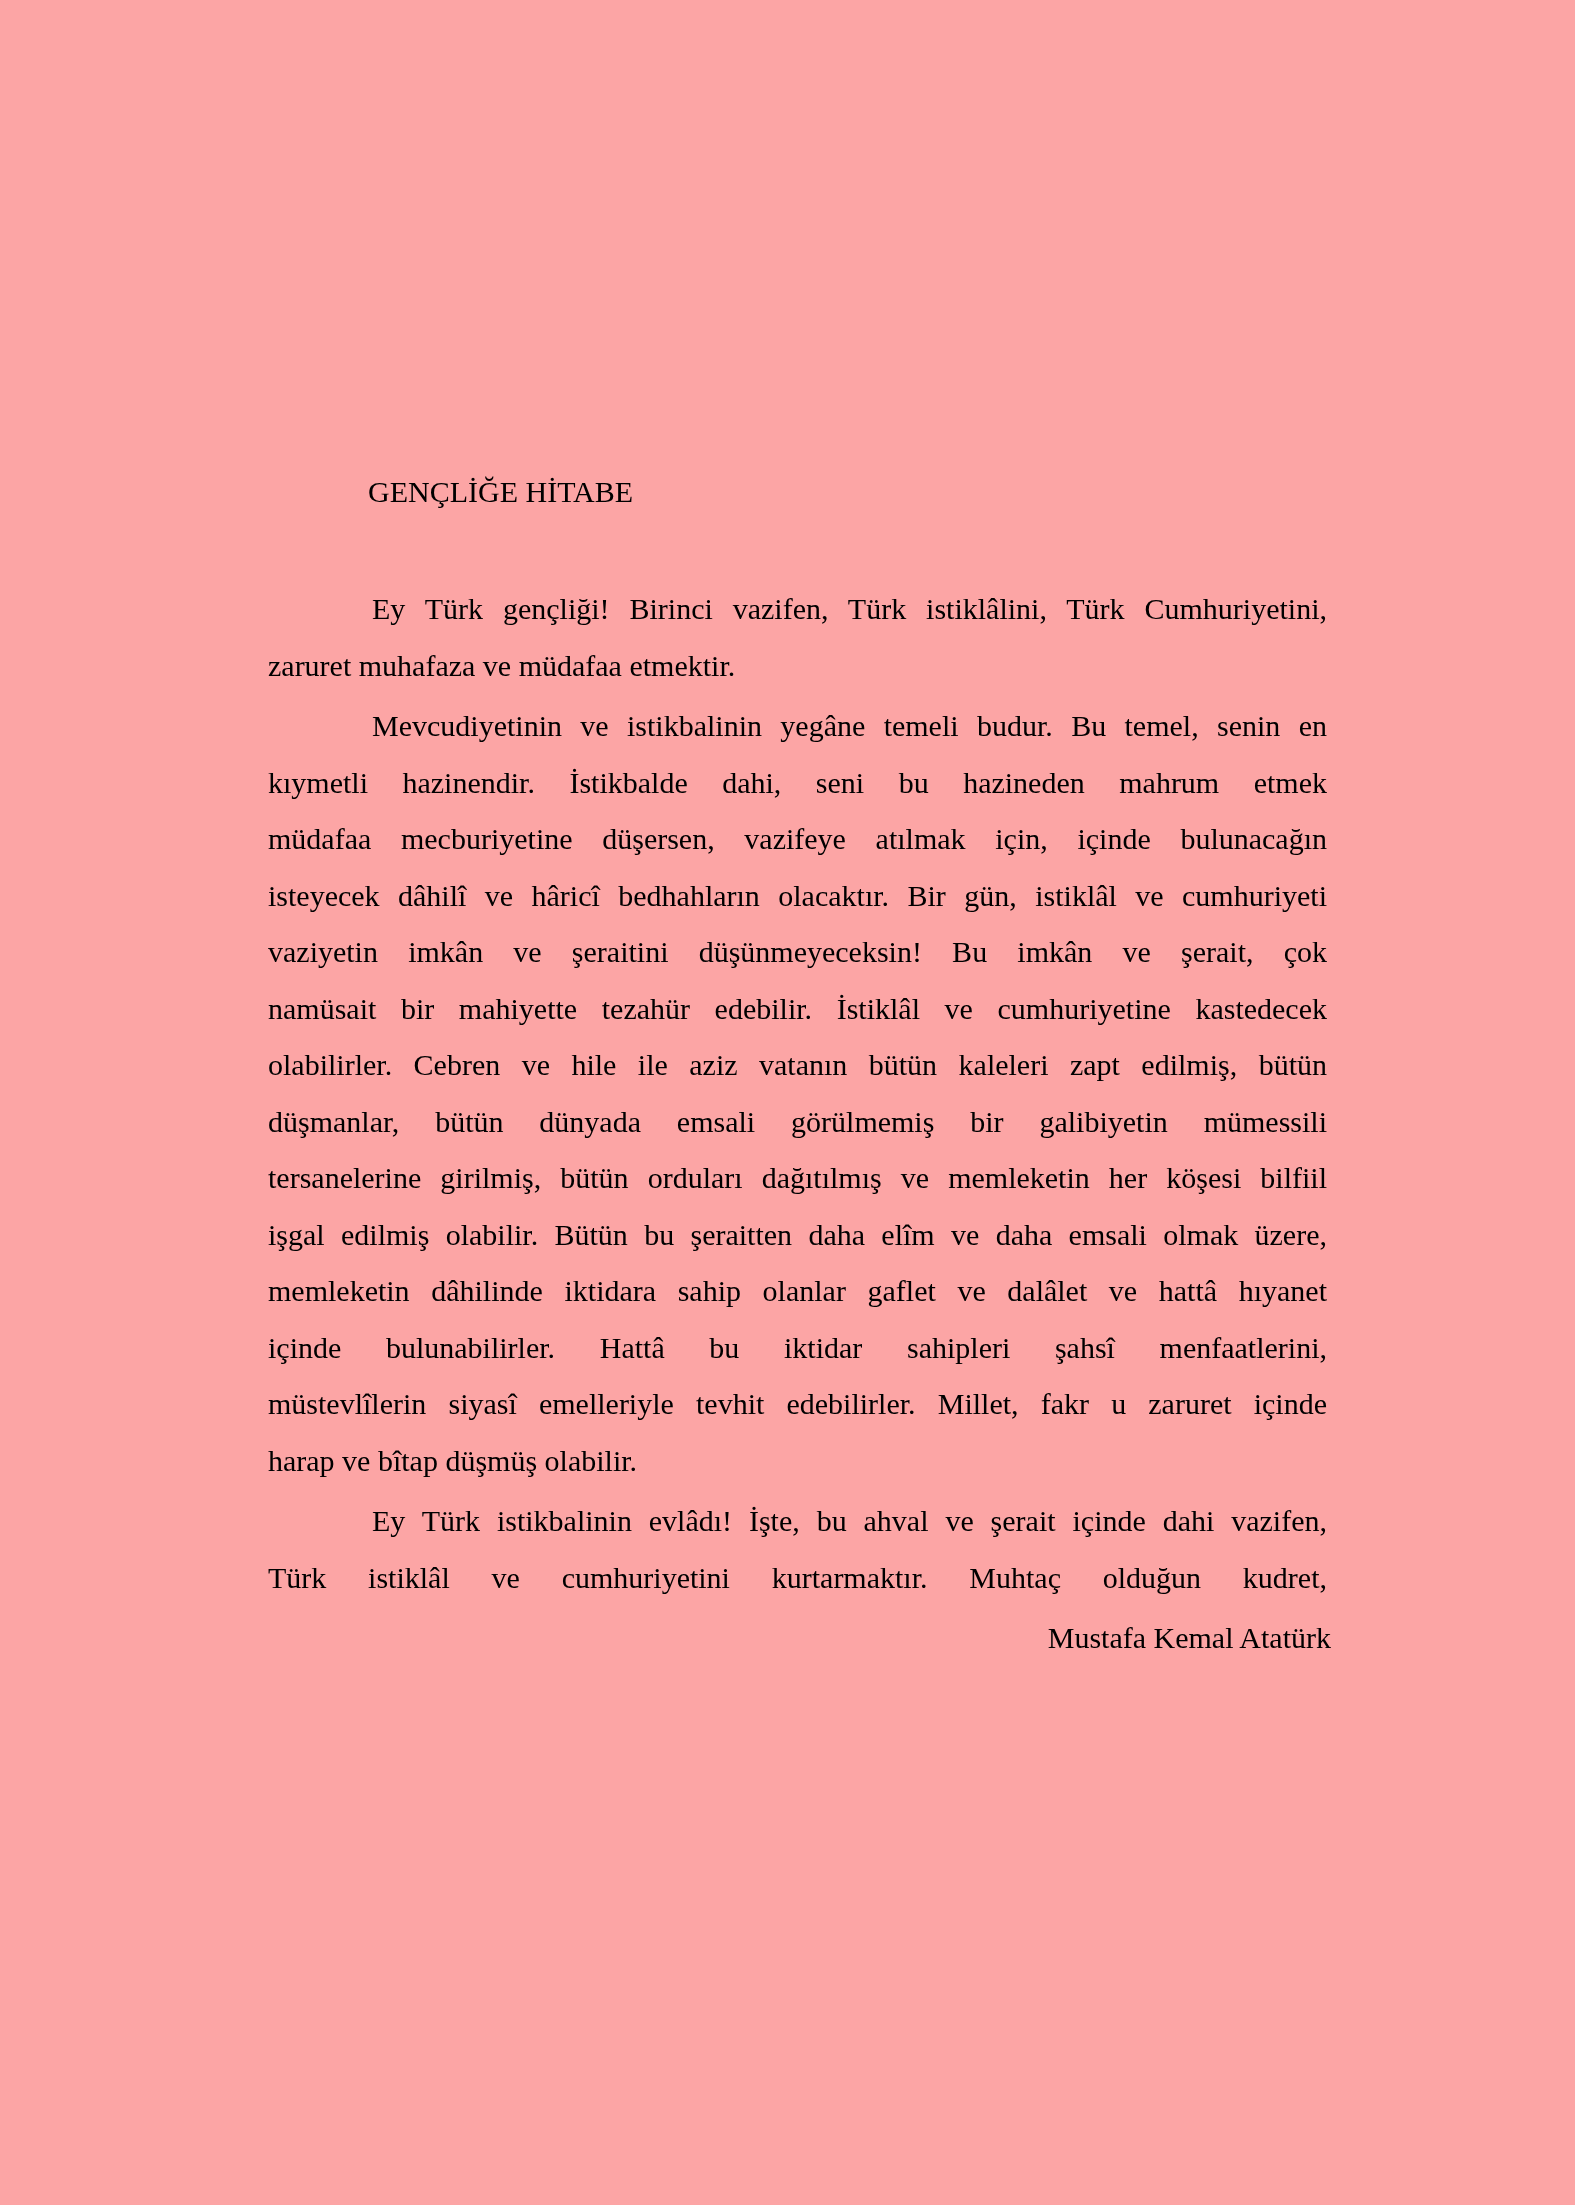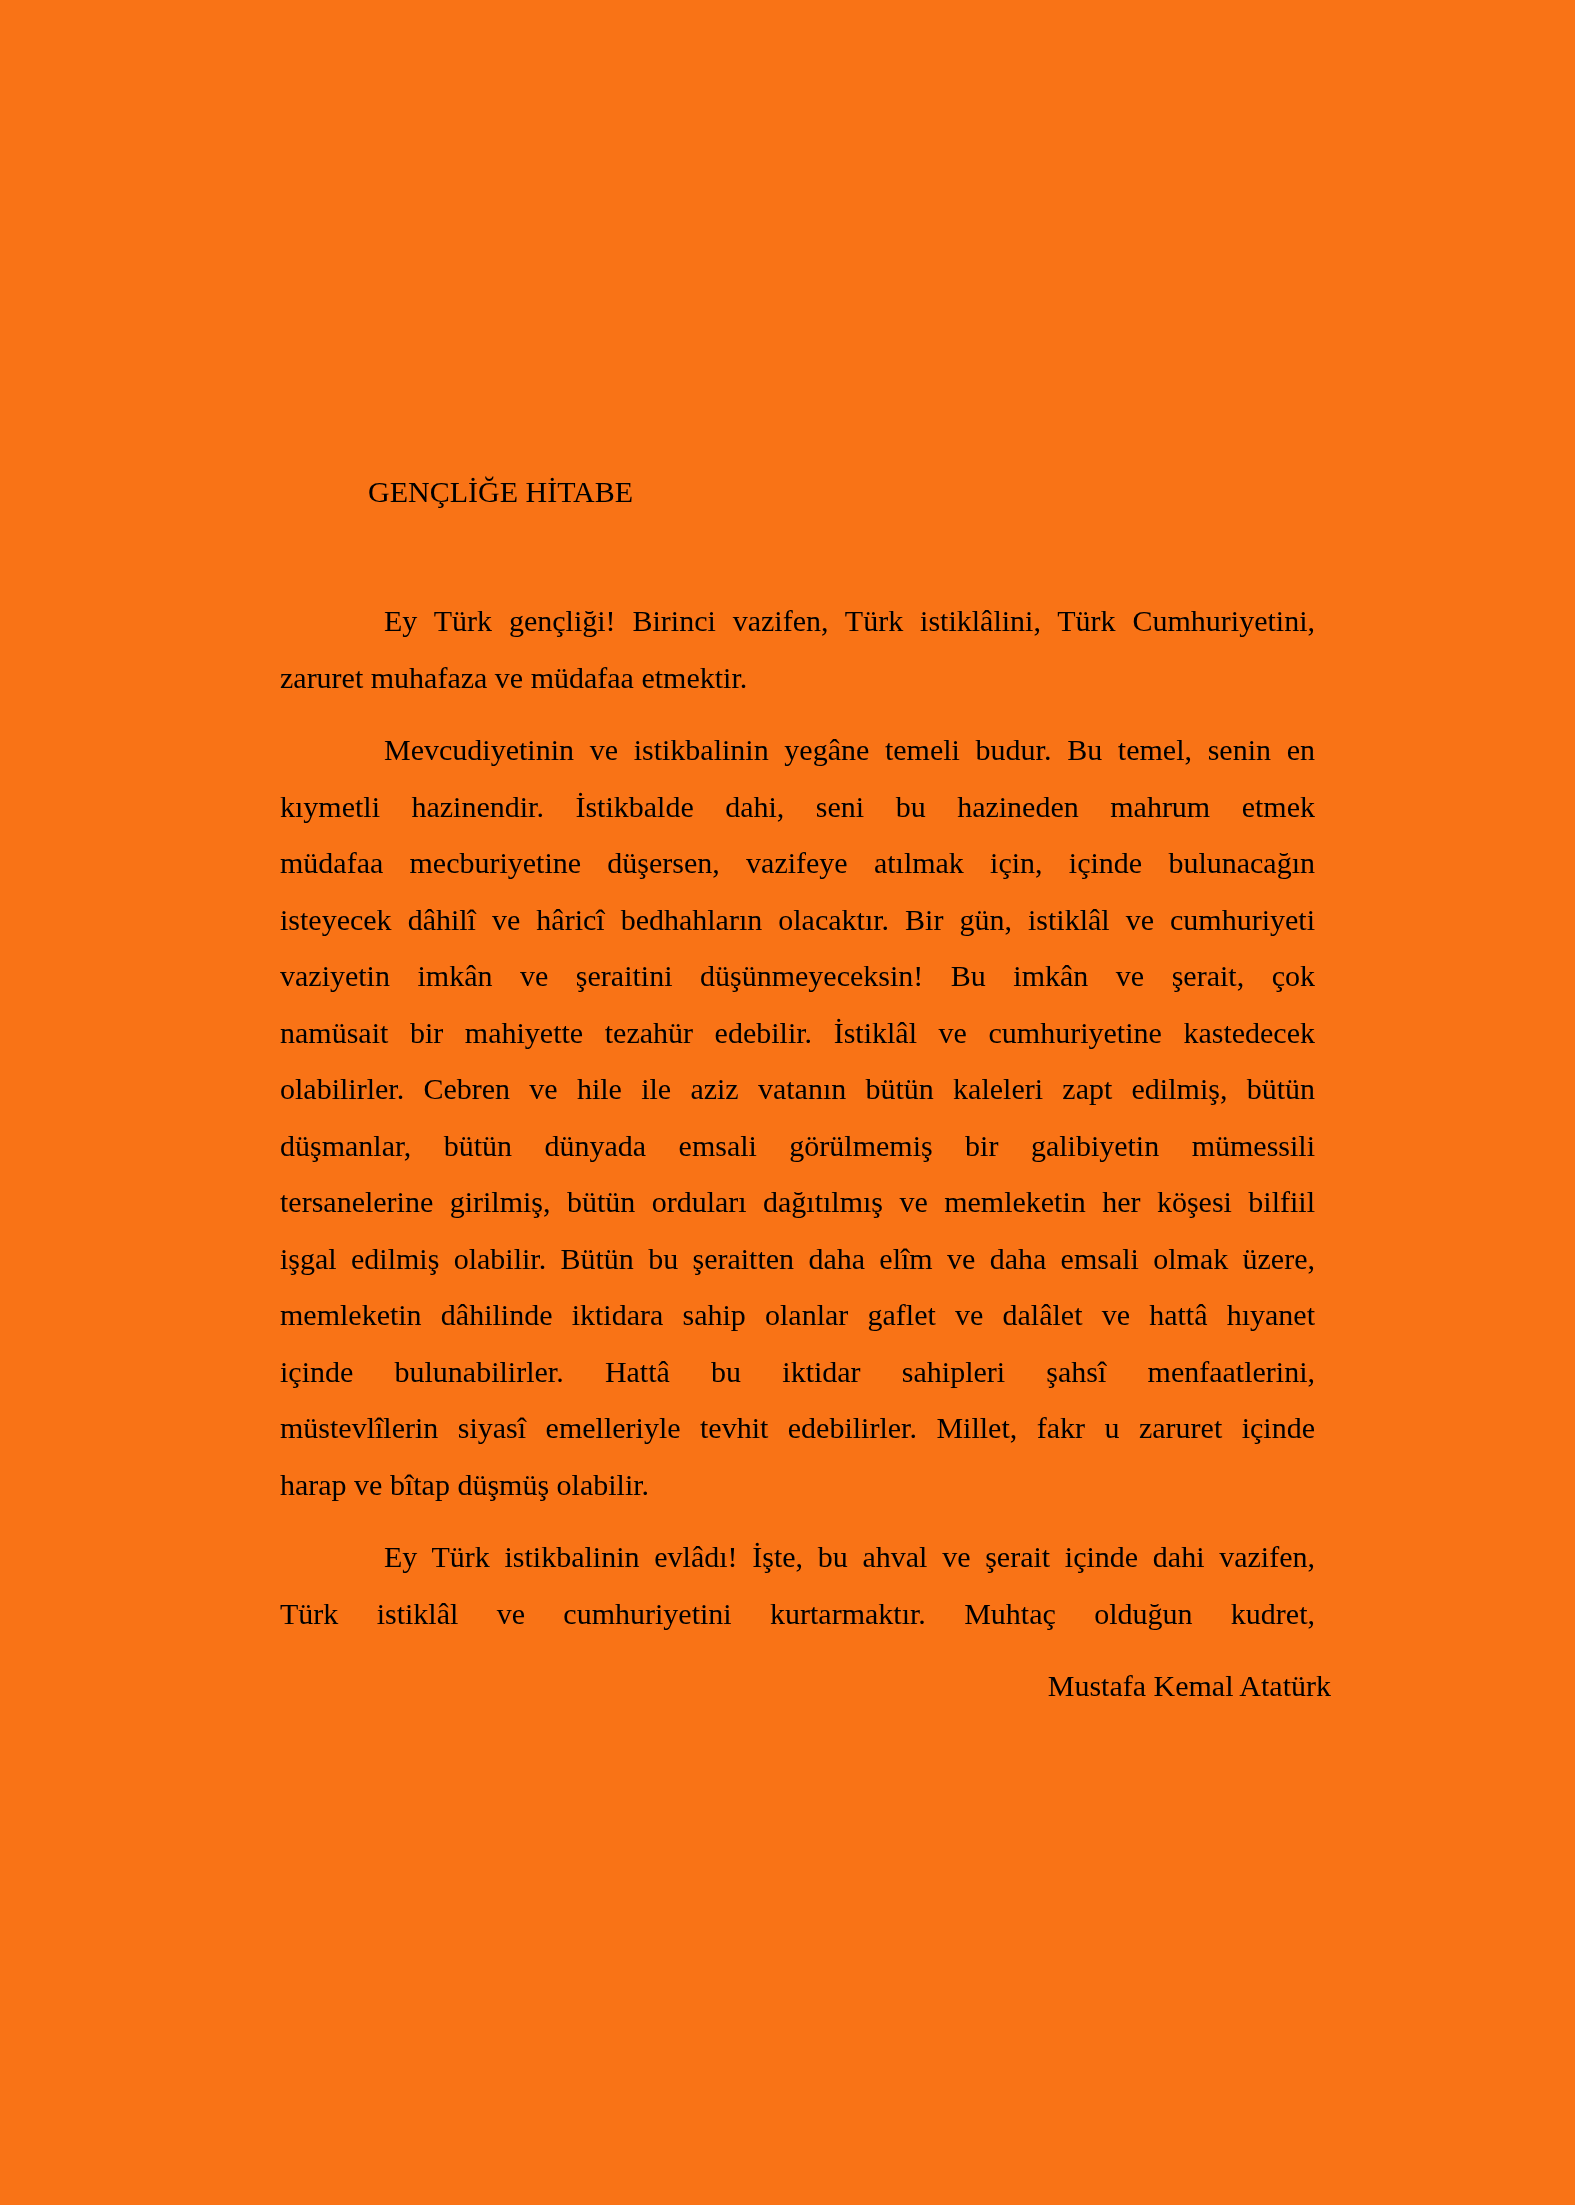--- a/index.html
+++ b/index.html
@@ -4,21 +4,21 @@
 <style>
   html, body {
     margin: 0;
     padding: 0;
     background: #ffffff;
   }
   .page {
     position: relative;
     width: 1575px;
     height: 2205px;
-    background: #f97316;
+    background: #fca5a5;
     overflow: hidden;
     font-family: "Liberation Serif", "DejaVu Serif", serif;
     color: #000000;
   }
   .text-block {
     position: absolute;
     left: 264px;
     top: 464px;
     width: 1067px;
     font-size: 30px;
@@ -26,21 +26,21 @@
   }
   .title-line {
     text-indent: 104px;
     text-align: left;
     white-space: nowrap;
   }
   .spacer-line {
     height: 56.5px;
   }
   .paragraph {
-    margin: 16px;
+    margin: 4px;
     padding: 0;
   }
   .line {
     text-align: justify;
     text-align-last: justify;
   }
   .line.first {
     text-indent: 104px;
   }
   .line.last {

